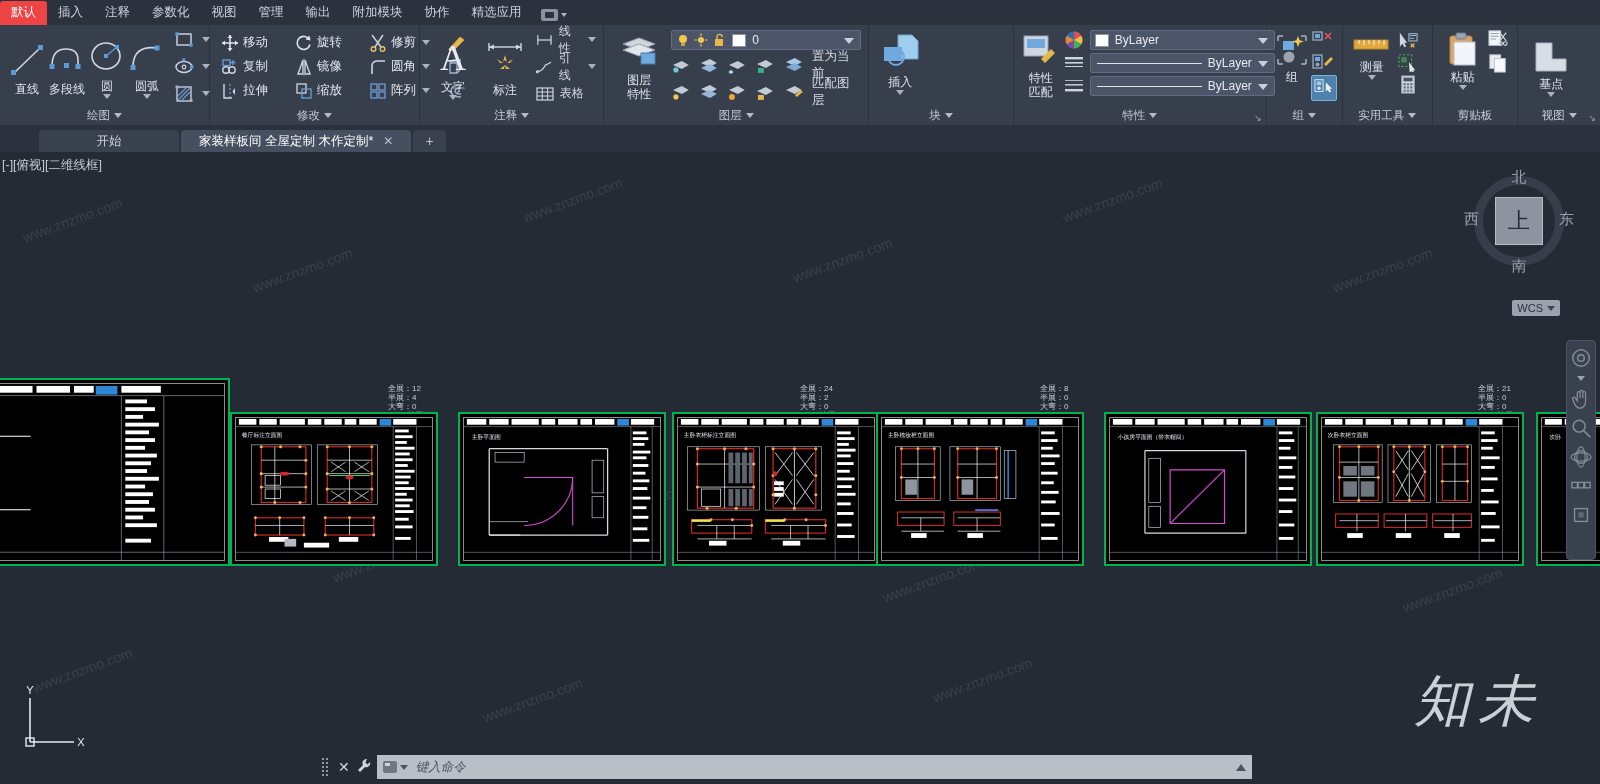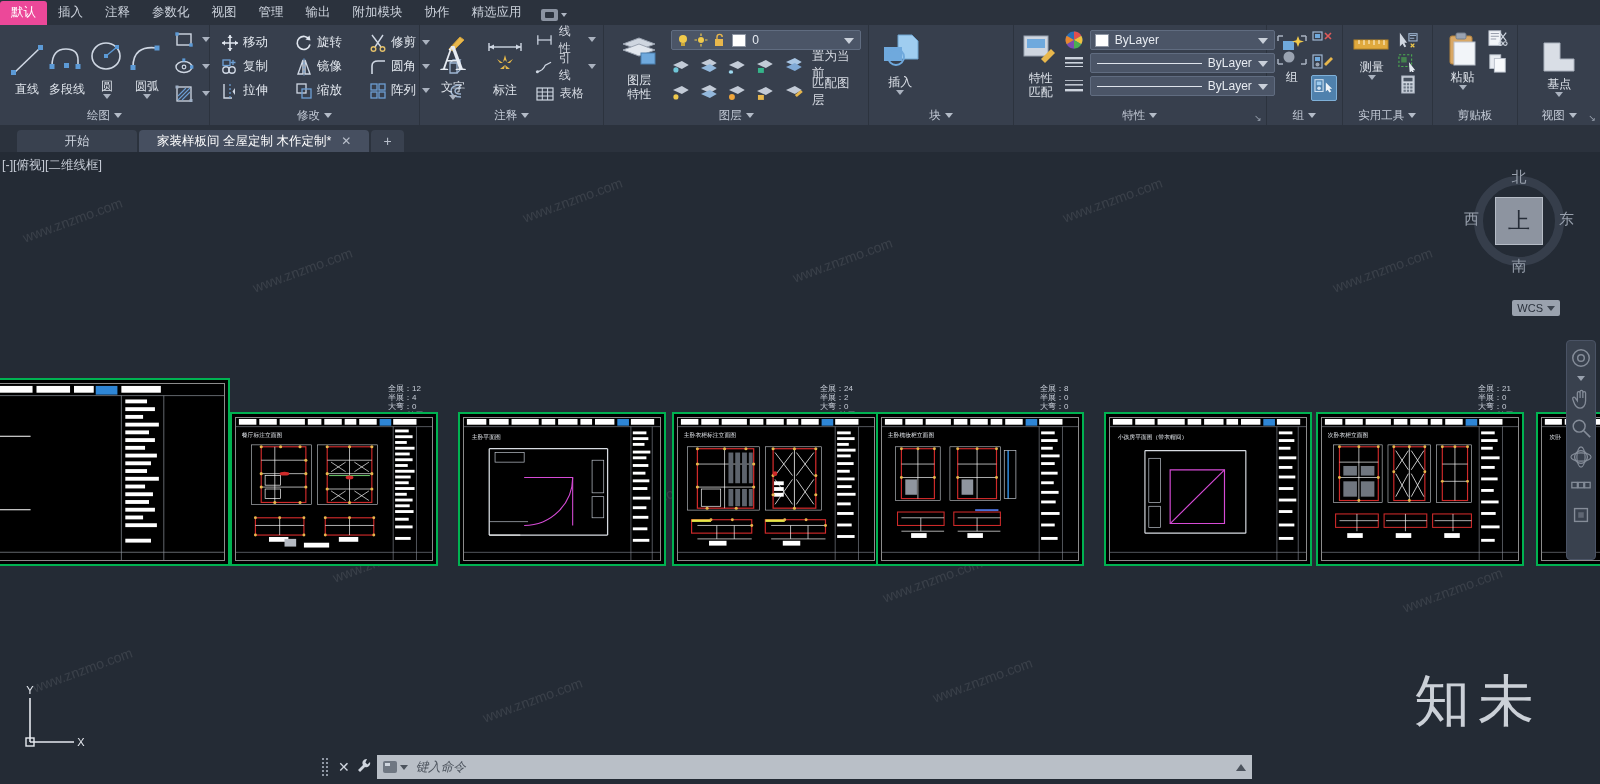--- a/index.html
+++ b/index.html
@@ -12,21 +12,21 @@
 
   
   #menubar{
     position:absolute; left:0; top:0; width:1600px; height:25px;
     background:#2b323d; display:flex; align-items:flex-end;
   }
   .mtab{
     padding:3px 11px 5px 11px; font-size:12.5px; color:#ccd2dc;
     line-height:16px; cursor:default;
   }
-  .mtab.active{ background:#ec4899; color:#ffffff; border-radius:3px 3px 0 0;}
+  .mtab.active{ background:#ef4444; color:#ffffff; border-radius:3px 3px 0 0;}
   #menubar .mb-right{ margin-left:8px; display:flex; align-items:center; gap:3px; padding-bottom:4px;}
   .mb-cam{ width:17px;height:12px;background:#8b93a1;border-radius:2px;position:relative;}
   .mb-cam:after{content:"";position:absolute;left:4px;top:3px;width:9px;height:6px;background:#2b323d;border-radius:1px;}
   .caret-sm{ width:0;height:0;border-left:3.5px solid transparent;border-right:3.5px solid transparent;border-top:4px solid #aeb6c2;}
 
   
   #ribbon{
     position:absolute; left:0; top:25px; width:1600px; height:100px;
     background:#373f4d; display:flex; align-items:stretch;
   }
@@ -64,21 +64,21 @@
   .linesample{flex:1; border-top:1px solid #dfe4ec; margin:0 6px 0 2px;}
 
   
   #filetabs{
     position:absolute; left:0; top:125px; width:1600px; height:27px;
     background:#2b323d; display:flex; align-items:flex-end;
   }
   .ftab{ height:22px; display:flex;align-items:center; padding:0 18px;
          background:#39414f; color:#cfd5df; font-size:12.5px; border-radius:4px 4px 0 0;
          margin-right:2px; cursor:default; }
-  .ftab.first{ margin-left:17px; width:120px; justify-content:center;}
+  .ftab.first{ margin-left:39px; width:140px; justify-content:center;}
   .ftab.act{ background:#464f60; color:#ffffff; }
   .ftab .x{ margin-left:10px; color:#b9c0cc; font-size:12px;}
   .ftab.plus{ padding:0 12px; color:#b9c0cc; font-size:14px;}
 
   
   #canvas{
     position:absolute; left:0; top:152px; width:1600px; height:632px;
     background:#242b35; overflow:hidden;
   }
   #viewlabel{ position:absolute; left:2px; top:5px; color:#c6ccd6; font-size:12.5px;}
@@ -125,21 +125,21 @@
   .cmicon{ width:14px;height:12px;background:#6f7782;border-radius:2px;margin-right:3px;position:relative;}
   .cmicon:after{content:"";position:absolute;left:2px;top:2px;width:5px;height:3px;background:#cfd5de;}
   .cm-tri{ width:0;height:0;border-left:4px solid transparent;border-right:4px solid transparent;
            border-top:5px solid #4c535d;margin-right:8px;}
   .cm-up{ margin-left:auto; width:0;height:0;border-left:5px solid transparent;
           border-right:5px solid transparent;border-bottom:7px solid #4c535d;}
 
   
   .wm{ position:absolute; color:rgba(255,255,255,.10); font-size:14px;
        transform:rotate(-20deg); pointer-events:none; white-space:nowrap;}
-  #bigwm{ position:absolute; right:58px; bottom:54px; text-align:left; pointer-events:none;}
+  #bigwm{ position:absolute; right:58px; bottom:54px; text-align:left; pointer-events:none;font-style:italic;}
   #bigwm .zw{ font-size:56px; color:rgba(226,231,238,.88); letter-spacing:8px; line-height:58px;}
   #bigwm .idw{ font-size:27px; color:rgba(226,231,238,.93); letter-spacing:1px; margin-top:2px;}
 
   
   .sheet{ position:absolute; border:2px solid #00b251; background:#000; }
   .sheet .inner{ position:absolute; inset:3px; border:1px solid #8b8b8b; }
   .annot{ position:absolute; color:#c8ced8; font-size:8px; line-height:9px; white-space:nowrap;}
 </style>
 </head>
 <body>
@@ -674,21 +674,21 @@
             <rect x="8" y="6" width="12" height="15" fill="#f7f9fc" stroke="#b9c0cb"></rect>
           </svg>
       </div>
     </div>
     <div class="panel-title">
       <span>剪贴板</span>
     </div>
   </div>
 
   <div class="panel" style="width:82px;border-right:none">
-    <div class="panel-body" style="justify-content:center">
+    <div class="panel-body" style="justify-content:flex-start">
       <div class="bigbtn" style="width:52px">
         <svg width="42" height="36" viewBox="0 0 42 36">
           <path d="M6 4 h16 v16 h14 v12 h-30z" fill="#d9dee6" stroke="#aab2be"></path>
         </svg>
         <span class="lbl">基点</span>
         <span class="drop-tri" style="margin:1px 0 0 0"></span>
       </div>
     </div>
     <div class="panel-title">
       <span>视图</span>
@@ -976,21 +976,21 @@
           <path d="M62 62 H112 V112"></path>
           <path d="M112 62 A50 50 0 0 1 62 112" stroke="#d64bd6"></path>
         </g>
         <g stroke="#ffffff" stroke-width=".8" fill="none">
             <path d="M26 122 H58"></path>
           </g>
       </svg>
     </div>
   </div>
 
-  <div class="annot" style="left:820px; top:232px">
+  <div class="annot" style="left:800px; top:232px">
     <div>全展：24</div>
     <div>半展：2</div>
     <div>大弯：0</div>
     <div>D600抽屉*3</div>
   </div>
   <div class="sheet" style="left:672px; top:260px; width:208px; height:154px;">
     <div class="inner">
       <svg width="100%" height="100%" viewBox="0 0 202 148" preserveAspectRatio="none">
         <rect width="202" height="148" fill="#000"></rect>
         <g fill="#ffffff">

